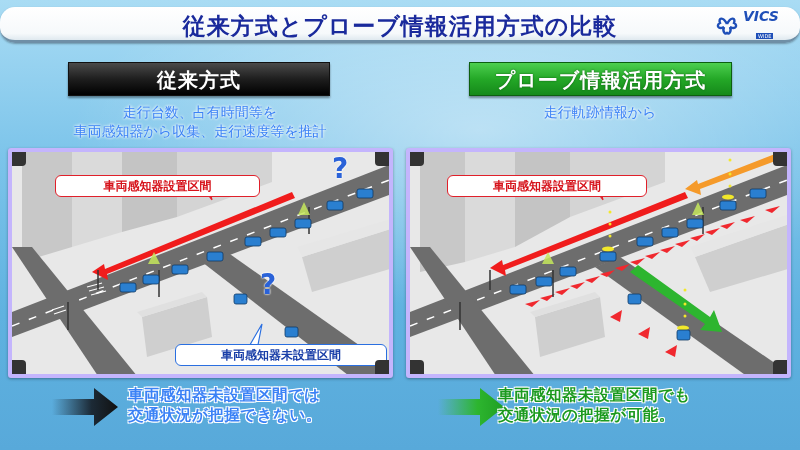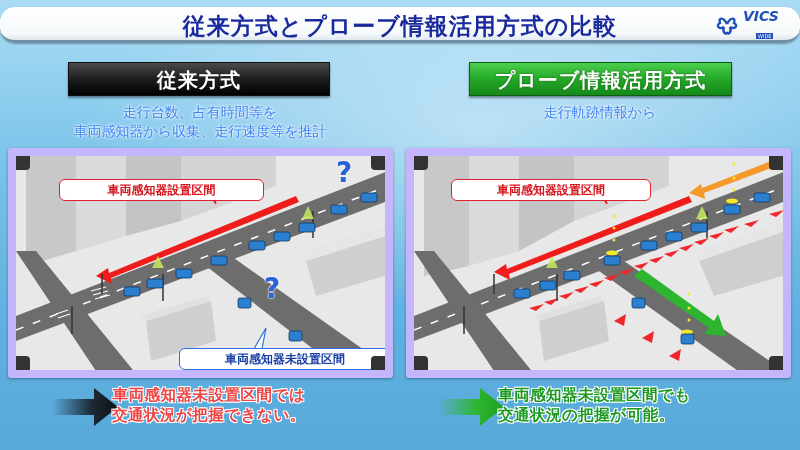--- a/index.html
+++ b/index.html
@@ -51,21 +51,21 @@
   }
   .desc {
     position:absolute; top:103px; text-align:center; font-size:14px; line-height:19px; color:#3b82f6;
     text-shadow: 0 0 3px #fff, 0 0 3px #fff;
   }
   .desc.old { left:30px; width:340px; }
   .desc.new { left:430px; width:340px; }
 
   .panel {
     position:absolute; top:148px; width:385px; height:230px;
-    background:#fdfdfd; border:8px solid #c4b5fd; border-radius:3px;
+    background:#fdfdfd; border:4px solid #c4b5fd; border-radius:3px;
     box-shadow: 0 1px 3px rgba(0,0,0,0.35);
     overflow:hidden;
   }
   .panel.left { left:8px; }
   .panel.right { left:406px; }
   .corner { position:absolute; width:14px; height:14px; background:#333; z-index:5; }
   .corner.tl { left:0; top:0; border-bottom-right-radius:4px; }
   .corner.tr { right:0; top:0; border-bottom-left-radius:4px; }
   .corner.bl { left:0; bottom:0; border-top-right-radius:4px; }
   .corner.br { right:0; bottom:0; border-top-left-radius:4px; }
@@ -78,21 +78,21 @@
   .callout.red { border:1.5px solid #e0202a; color:#d6141c; }
   .callout.blue { border:1.5px solid #2a6fe0; color:#1a3fa8; }
 
   .qmark { position:absolute; font-size:28px; font-weight:bold; color:#2a62d8; z-index:4;
     text-shadow: 0 0 2px #fff, 0 0 2px #fff; }
 
   .conclusion {
     position:absolute; top:385px; font-size:15.5px; font-weight:bold; line-height:20px;
     letter-spacing:0.5px;
   }
-  .conclusion.old { left:112px; color:#ef4444; text-shadow: -1px -1px 0 #fff, 1px -1px 0 #fff, -1px 1px 0 #fff, 1px 1px 0 #fff; text-align: center; }
+  .conclusion.old { left:128px; color:#3b82f6; text-shadow: -1px -1px 0 #fff, 1px -1px 0 #fff, -1px 1px 0 #fff, 1px 1px 0 #fff; }
   .conclusion.new { left:498px; color:#1b9a1f; text-shadow: -1px -1px 0 #fff, 1px -1px 0 #fff, -1px 1px 0 #fff, 1px 1px 0 #fff; }
   .big-arrow { position:absolute; top:388px; }
 </style>
 </head>
 <body>
 
 <div class="bg-swoosh"></div>
 
 <div class="title-bar">
   <div class="title-text">従来方式とプローブ情報活用方式の比較</div>

